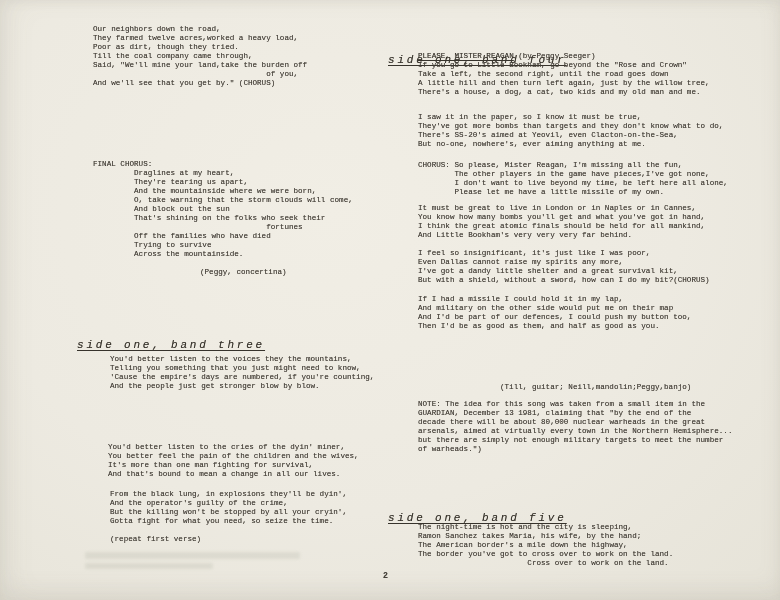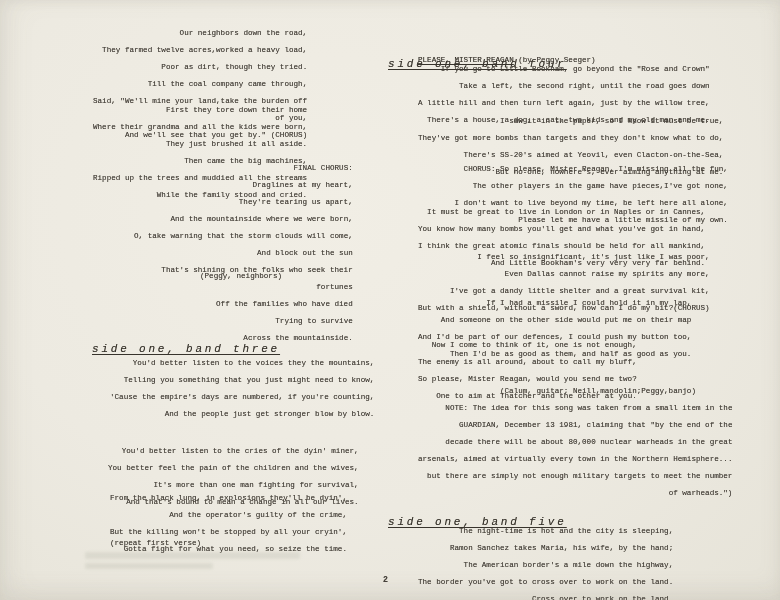--- a/index.html
+++ b/index.html
@@ -7,24 +7,23 @@
     position:relative;width:780px;height:600px;overflow:hidden;
     background:
       radial-gradient(ellipse at 42% 35%, #f1eee5 0%, #edeae1 55%, #e6e3d8 100%);
     box-shadow: inset 0 -10px 22px rgba(115,110,95,0.10),
                 inset 14px 0 26px rgba(115,110,95,0.05),
                 inset 0 4px 10px rgba(115,110,95,0.05);
     font-family:"Liberation Mono","DejaVu Sans Mono",monospace;
   }
   .block{
     position:absolute;white-space:pre;
-    font-size:7.6px;line-height:17px;
+    font-size:7.6px;line-height:9px;
     color:var(--ink,#45403a);
     text-shadow:0 0 .45px rgba(62,56,46,.55);
-    text-align:right;
   }
   .band{
     font-style:italic;font-size:11px;letter-spacing:2.8px;
     text-decoration:underline;text-underline-offset:2px;
     color:var(--heading-ink,#37332c);
     margin-top:32px;
   }
   .stitle{
     text-decoration:underline;text-underline-offset:1.5px;
     color:var(--heading-ink,#37332c);
@@ -42,42 +41,36 @@
 <div class="page" style="--ink: #45403a; --heading-ink: #37332c; --paper: #edeae1;">
 
   <div class="block" style="left:93px;top:25px">Our neighbors down the road,
 They farmed twelve acres,worked a heavy load,
 Poor as dirt, though they tried.
 Till the coal company came through,
 Said, "We'll mine your land,take the burden off
                                       of you,
 And we'll see that you get by." (CHORUS)</div>
 
-  <div class="block" style="left:93px;top:102px">First they tore down their home
-Where their grandma and all the kids were born,
-They just brushed it all aside.
-Then came the big machines,
-Ripped up the trees and muddied all the streams
-While the family stood and cried.</div>
 
   <div class="block" style="left:93px;top:160px">FINAL CHORUS:
          Draglines at my heart,
          They're tearing us apart,
          And the mountainside where we were born,
          O, take warning that the storm clouds will come,
          And block out the sun
          That's shining on the folks who seek their
                                       fortunes
          Off the families who have died
          Trying to survive
          Across the mountainside.</div>
 
-  <div class="block" style="left:200px;top:268px">(Peggy, neighbors)</div>
+  <div class="block" style="left:200px;top:268px">(Peggy, concertina)</div>
 
-  <div class="block band" style="left:92px;top:309px">side one, band three</div>
+  <div class="block band" style="left:77px;top:309px">side one, band three</div>
 
 
   <div class="block" style="left:110px;top:355px">You'd better listen to the voices they the mountains,
 Telling you something that you just might need to know,
 'Cause the empire's days are numbered, if you're counting,
 And the people just get stronger blow by blow.</div>
 
 
   <div class="block" style="left:108px;top:443px">You'd better listen to the cries of the dyin' miner,
 You better feel the pain of the children and the wives,
@@ -114,30 +107,26 @@
         The other players in the game have pieces,I've got none,
         I don't want to live beyond my time, be left here all alone,
         Please let me have a little missile of my own.</div>
 
   <div class="block" style="left:418px;top:249px">I feel so insignificant, it's just like I was poor,
 Even Dallas cannot raise my spirits any more,
 I've got a dandy little shelter and a great survival kit,
 But with a shield, without a sword, how can I do my bit?(CHORUS)</div>
 
   <div class="block" style="left:418px;top:295px">If I had a missile I could hold it in my lap,
-And someone on the other side would put me on their map
+And military on the other side would put me on their map
 And I'd be part of our defences, I could push my button too,
 Then I'd be as good as them, and half as good as you.</div>
 
-  <div class="block" style="left:418px;top:337px">Now I come to think of it, one is not enough,
-The enemy is all around, about to call my bluff,
-So please, Mister Reagan, would you send me two?
-One to aim at Thatcher and the other at you.</div>
 
-  <div class="block" style="left:500px;top:383px">(Calum, guitar; Neill,mandolin;Peggy,banjo)</div>
+  <div class="block" style="left:500px;top:383px">(Till, guitar; Neill,mandolin;Peggy,banjo)</div>
 
   <div class="block" style="left:418px;top:400px">NOTE: The idea for this song was taken from a small item in the
 GUARDIAN, December 13 1981, claiming that "by the end of the
 decade there will be about 80,000 nuclear warheads in the great
 arsenals, aimed at virtually every town in the Northern Hemisphere...
 but there are simply not enough military targets to meet the number
 of warheads.")</div>
 
   <div class="block band" style="left:388px;top:482px">side one, band five</div>
 

